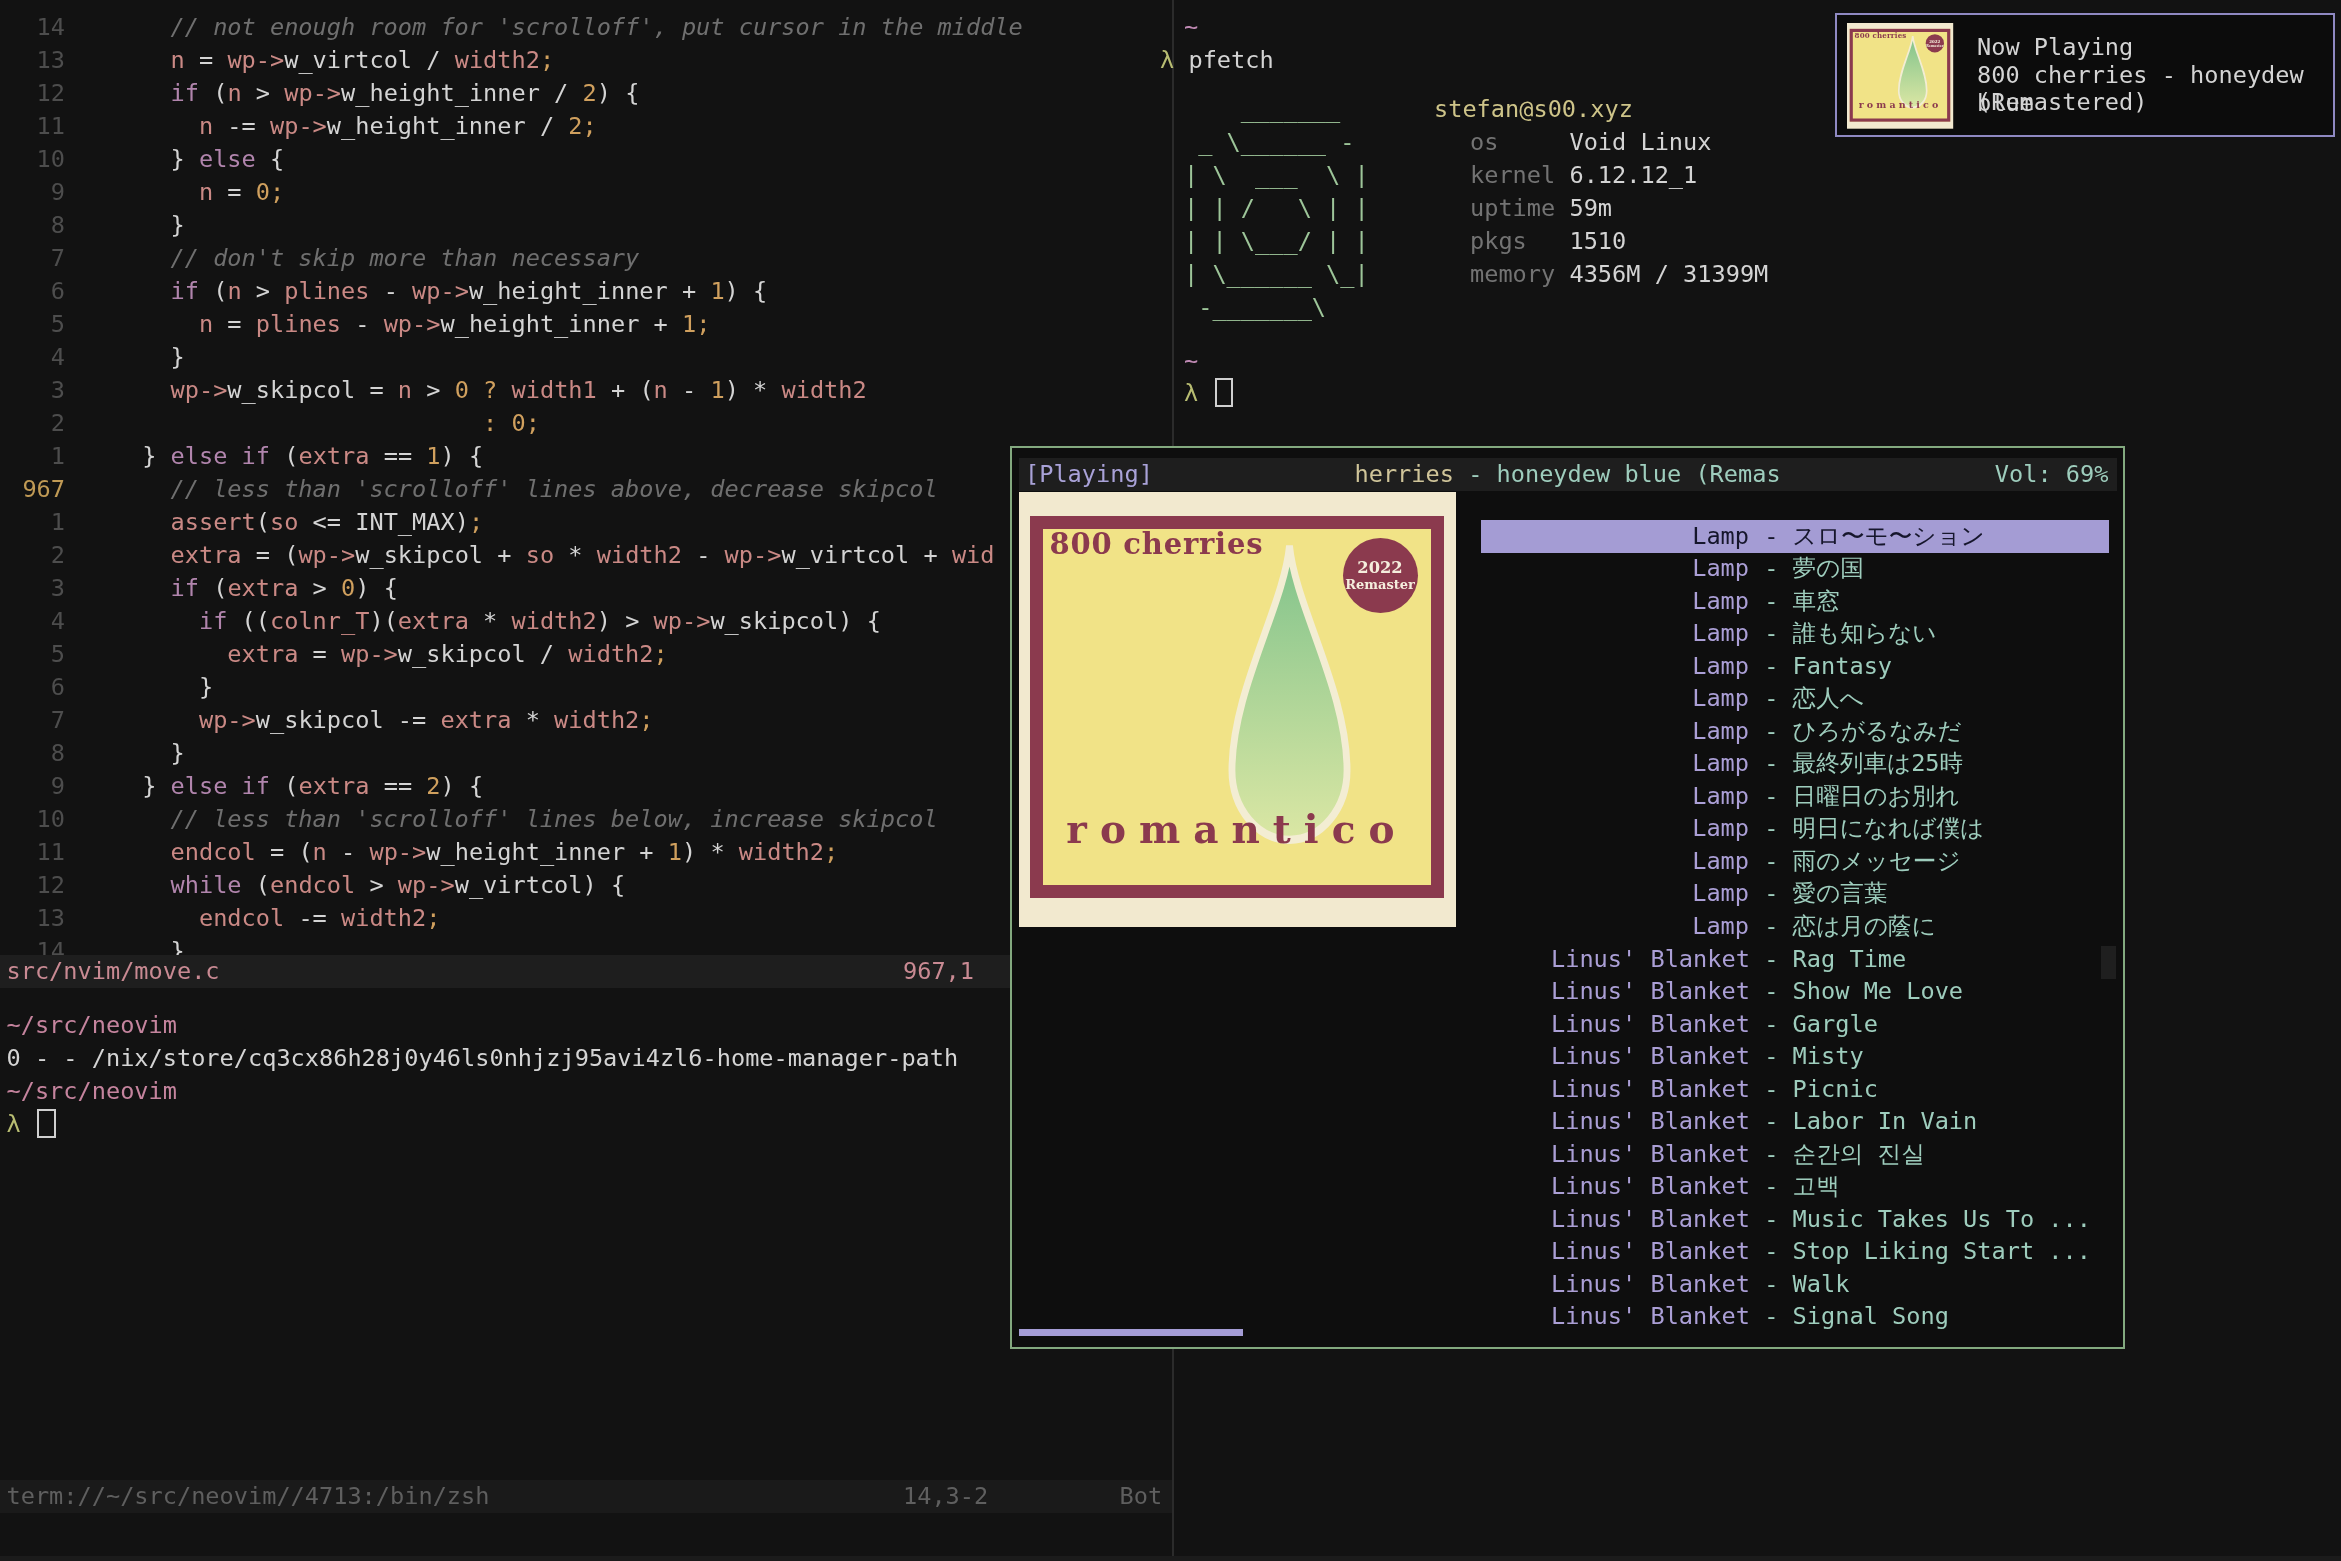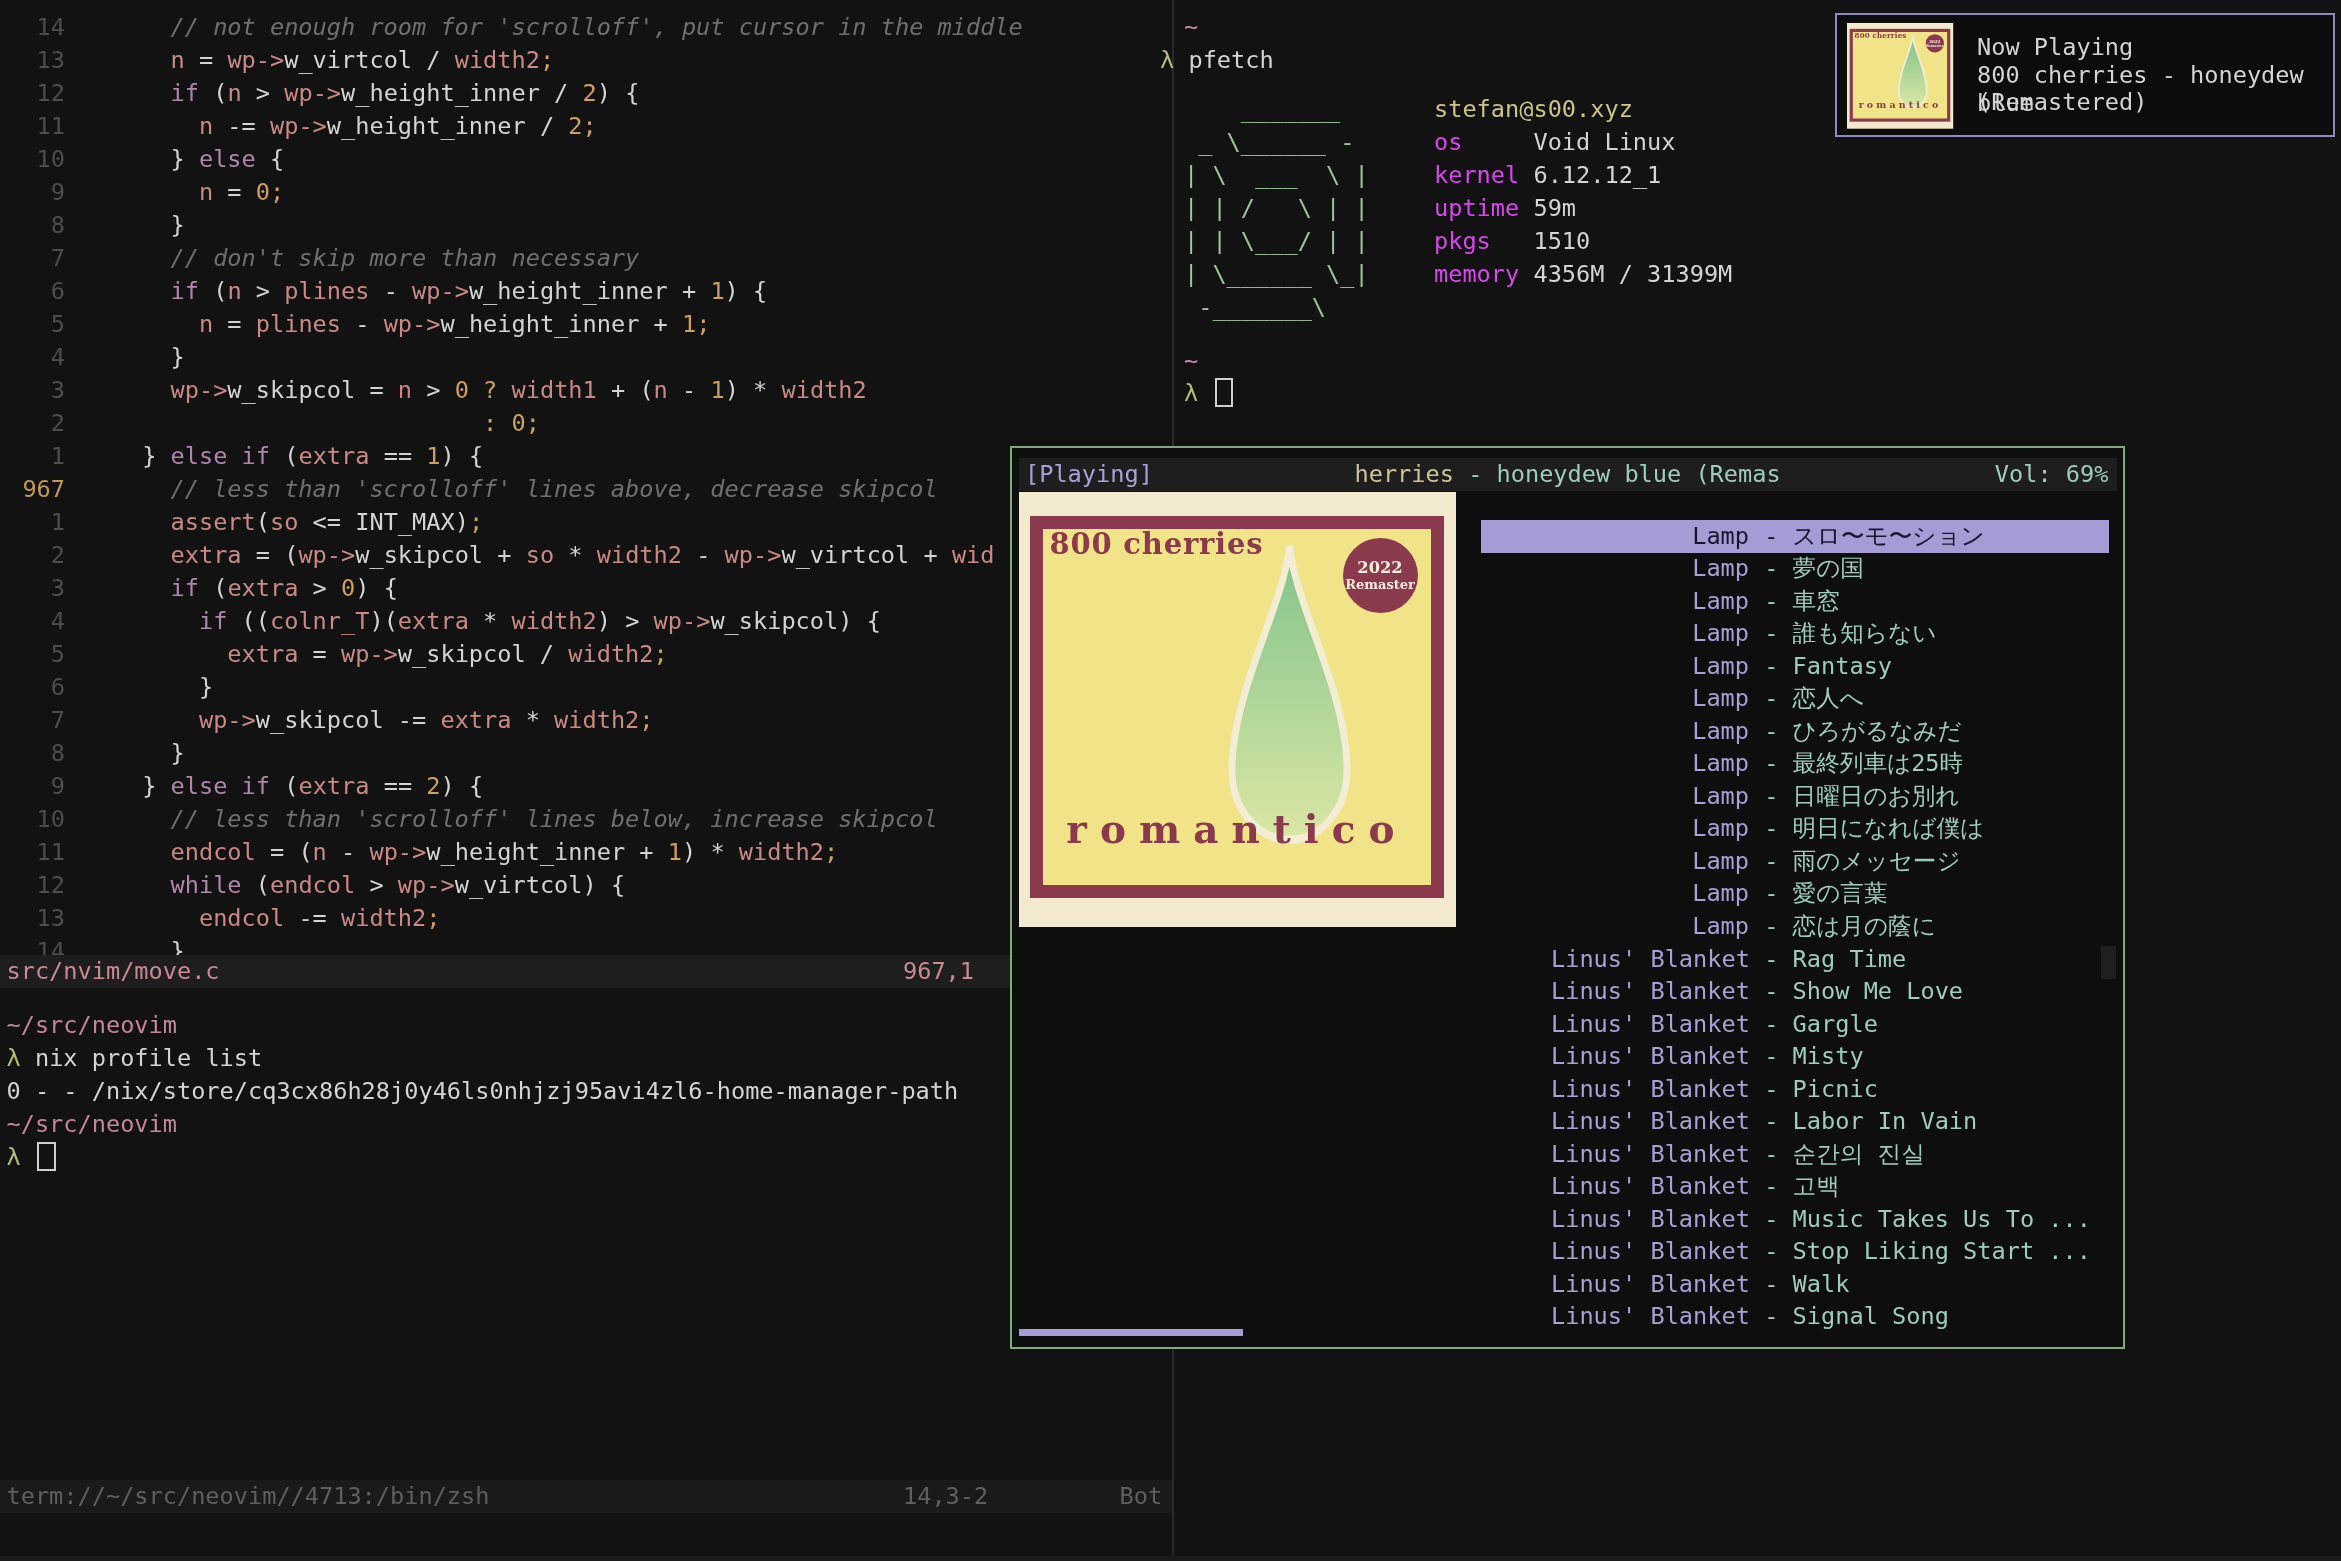--- a/index.html
+++ b/index.html
@@ -17,21 +17,21 @@
   .ltext{margin-left:20.3px;white-space:pre;}
   .cm{color:#6f6f6f;font-style:italic;}
   .kw{color:#b185ad;}
   .id{color:#ca8985;}
   .tx{color:#d4d4d4;}
   .nm{color:#d0a05e;}
   .rose{color:#c5849e;}
   .olive{color:#b8bd72;}
   .fg{color:#d4d4d4;}
   .pink{color:#c08ab4;}
-  .green{color:#d946ef;}
+  .green{color:#737373;margin-left:36px;}
   .khaki{color:#cec489;}
   .curbox{display:inline-block;width:14.6px;height:24.4px;border:2.4px solid #cfcfcf;
           vertical-align:-5.7px;margin-left:2.4px;}
   #statusline{position:absolute;left:0;top:955px;width:1172px;height:33px;
               background:#1e1e1e;color:#c98a93;}
   #statusline .file{position:absolute;left:6.5px;}
   #statusline .ruler{position:absolute;left:903px;}
   #shell-lines{position:absolute;left:6.5px;top:987px;margin-top:22px;}
   #term-status{position:absolute;left:0;top:1480px;width:1172px;height:33px;
                background:#1a1a1a;color:#5f5f5f;}
@@ -128,21 +128,20 @@
       <div class="row"><span class="lnum">14</span><pre class="ltext">      <span class="tx">}</span></pre></div>
     </div>
 
   <div id="statusline">
     <span class="file">src/nvim/move.c</span>
     <span class="ruler">967,1</span>
   </div>
 
   <div id="shell-lines">
       <pre style="height: 33px;"><span class="rose">~/src/neovim</span></pre>
-      <pre style="height: 33px;"><span class="olive">λ</span><span class="fg"> nix profile list</span></pre>
       <pre style="height: 33px;"><span class="fg">0 - - /nix/store/cq3cx86h28j0y46ls0nhjzj95avi4zl6-home-manager-path</span></pre>
       <pre style="height: 33px;"><span class="rose">~/src/neovim</span></pre>
       <pre style="height: 33px;"><span class="olive">λ </span><span class="curbox"></span></pre>
     </div>
 
   <div id="term-status">
     <span class="title">term://~/src/neovim//4713:/bin/zsh</span>
     <span class="ruler">14,3-2</span>
     <span class="pos">Bot</span>
   </div>

